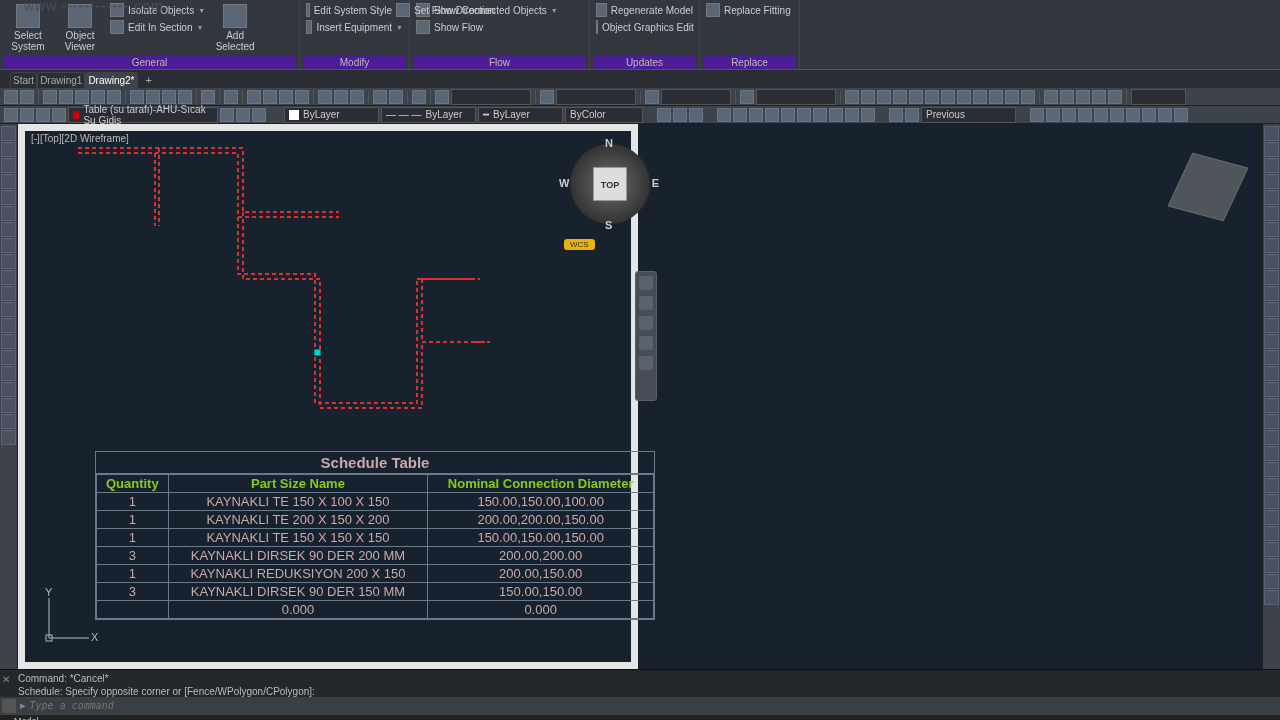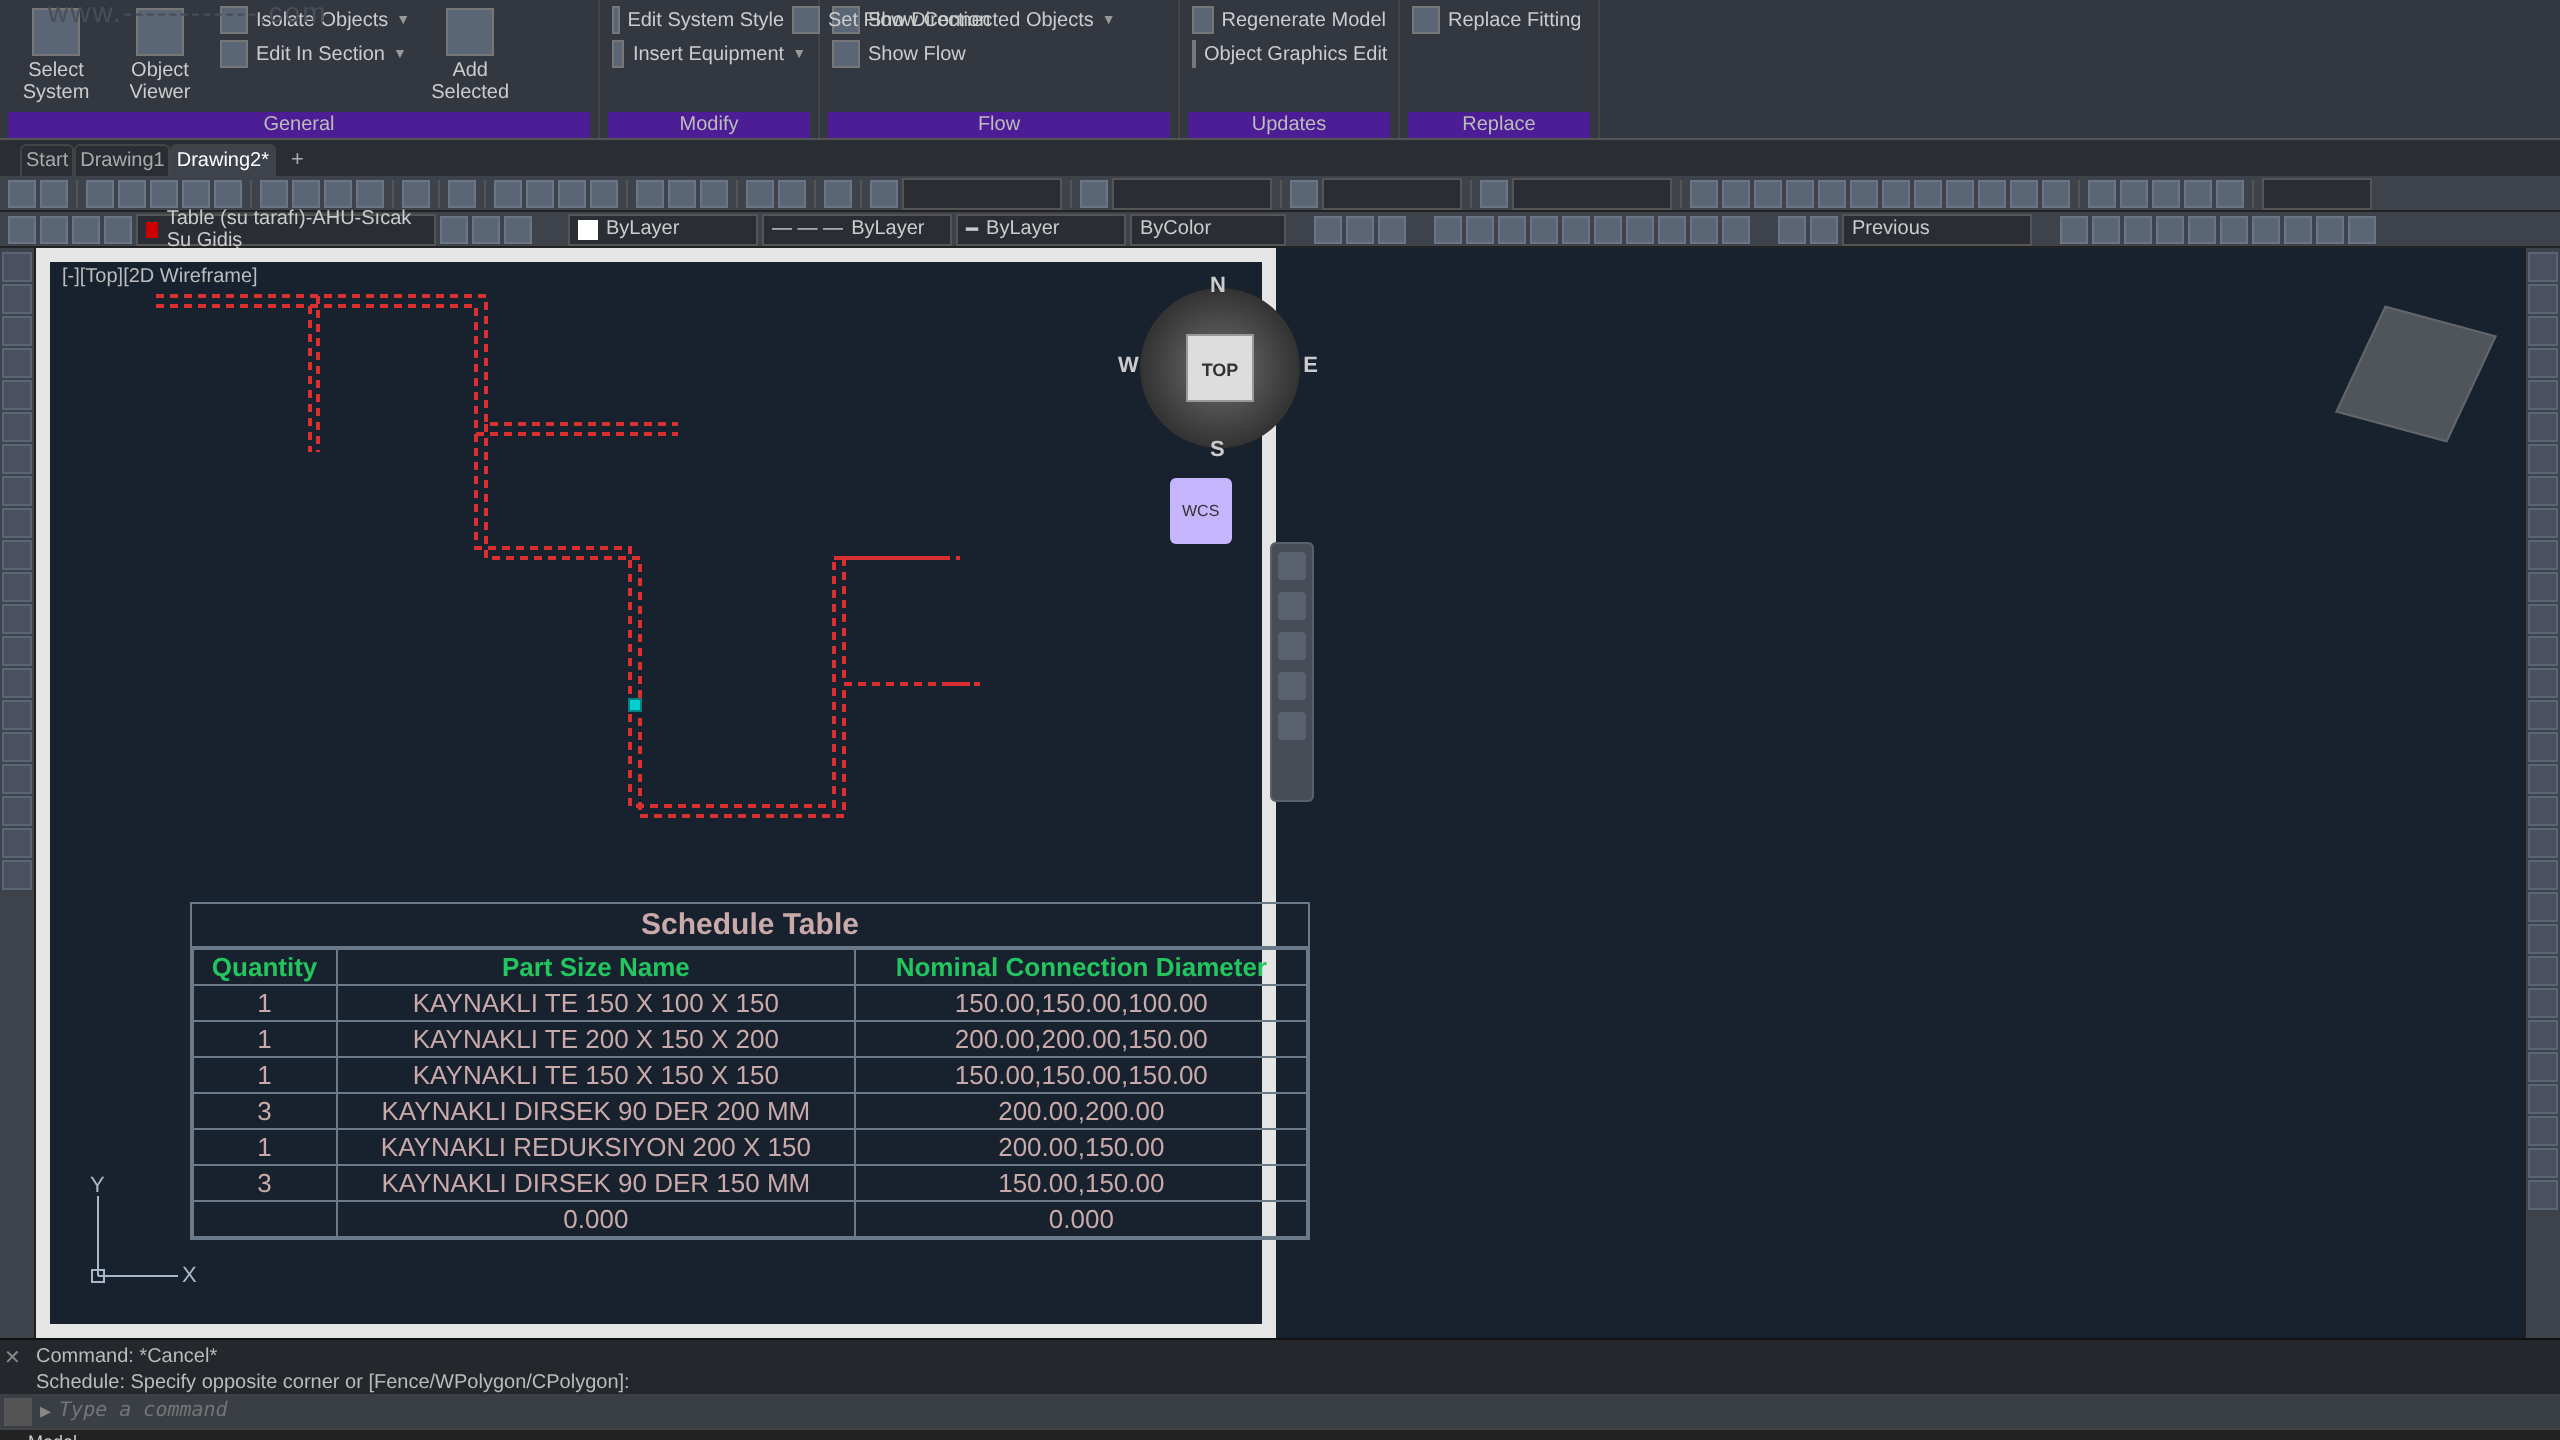--- a/index.html
+++ b/index.html
@@ -39,30 +39,30 @@
 
 .canvas-wrap { flex:1; background:#18222e; position:relative;}
 .viewport { position:absolute; left:0; top:0; width:620px; height:100%; border:7px solid #e5e5e5; background:#18222e;}
 .vp-label { position:absolute; top:2px; left:6px; font-size:10px; color:#bbb;}
 svg.drawing { position:absolute; top:0; left:0;}
 
 .nav-compass { position:absolute; top:8px; left:540px; width:90px; height:90px;}
 .nav-compass .ring { position:absolute; width:80px; height:80px; border-radius:50%; background:radial-gradient(circle,#555 30%,#333 70%); left:5px; top:5px;}
 .nav-compass .top-btn { position:absolute; left:28px; top:28px; width:34px; height:34px; background:#ddd; color:#333; text-align:center; line-height:34px; font-size:9px; font-weight:bold; border:1px solid #999;}
 .nav-compass .dir { position:absolute; color:#ccc; font-size:11px; font-weight:bold;}
-.wcs-badge { position:absolute; top:108px; left:560px; background:#c4b5fd; color:#333; font-size:8px; padding:12px 6px; border-radius:3px;}
+.wcs-badge { position:absolute; top:108px; left:539px; background:#eab308; color:#333; font-size:8px; padding:1px 6px; border-radius:3px;}
 
 .nav-bar { position:absolute; top:140px; left:610px; width:22px; height:130px; background:#474c56; border:1px solid #5a5f6a; border-radius:3px; display:flex; flex-direction:column; align-items:center; gap:6px; padding:4px 0;}
 .nav-bar .nb { width:14px; height:14px; background:#5a6270; border-radius:2px;}
 
 .schedule-table { position:absolute; left:70px; top:320px; width:560px; border:1px solid #6a7a8a; font-family:"Courier New",monospace; color:#c9a9a9;}
 .schedule-table .title { text-align:center; font-size:15px; padding:2px; border-bottom:1px solid #6a7a8a; color:#c9a9a9; font-weight:bold;}
 .schedule-table table { width:100%; border-collapse:collapse;}
 .schedule-table th, .schedule-table td { border:1px solid #6a7a8a; padding:1px 4px; font-size:13px; text-align:center; white-space:nowrap;}
-.schedule-table th { color:#22c55e; font-weight:bold;}
+.schedule-table th { color:#84cc16; font-weight:bold;}
 
 .ucs { position:absolute; left:14px; bottom:14px; width:60px; height:60px;}
 .ucs line { stroke:#a8b8c8; stroke-width:1;}
 .ucs text { fill:#a8b8c8; font-size:11px;}
 
 .viewcube { position:absolute; top:26px; right:32px; width:80px; height:70px; opacity:0.5;}
 .viewcube .cube { width:58px; height:58px; background:#888; transform:rotate(15deg) skew(-10deg); margin:8px auto; border:1px solid #aaa;}
 
 .cmd-area { background:#24272c; border-top:1px solid #111;}
 .cmd-history { padding:2px 6px; font-size:10px; color:#bbb; font-family:"Consolas",monospace; line-height:13px; height:27px;}

